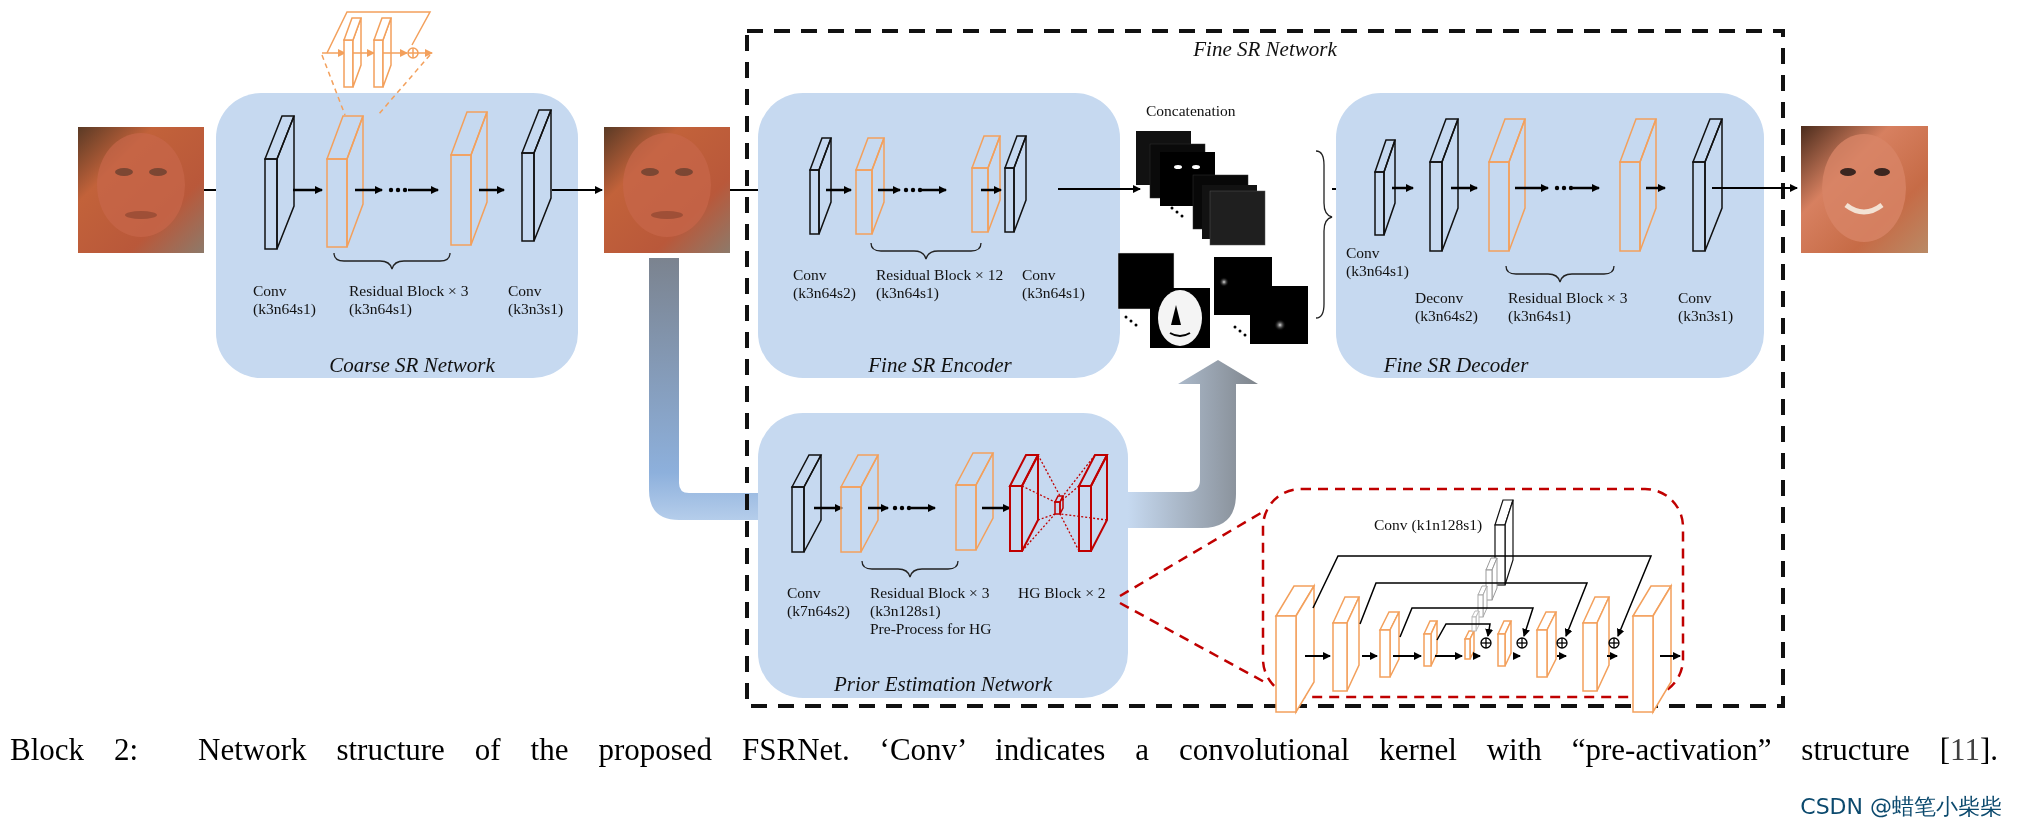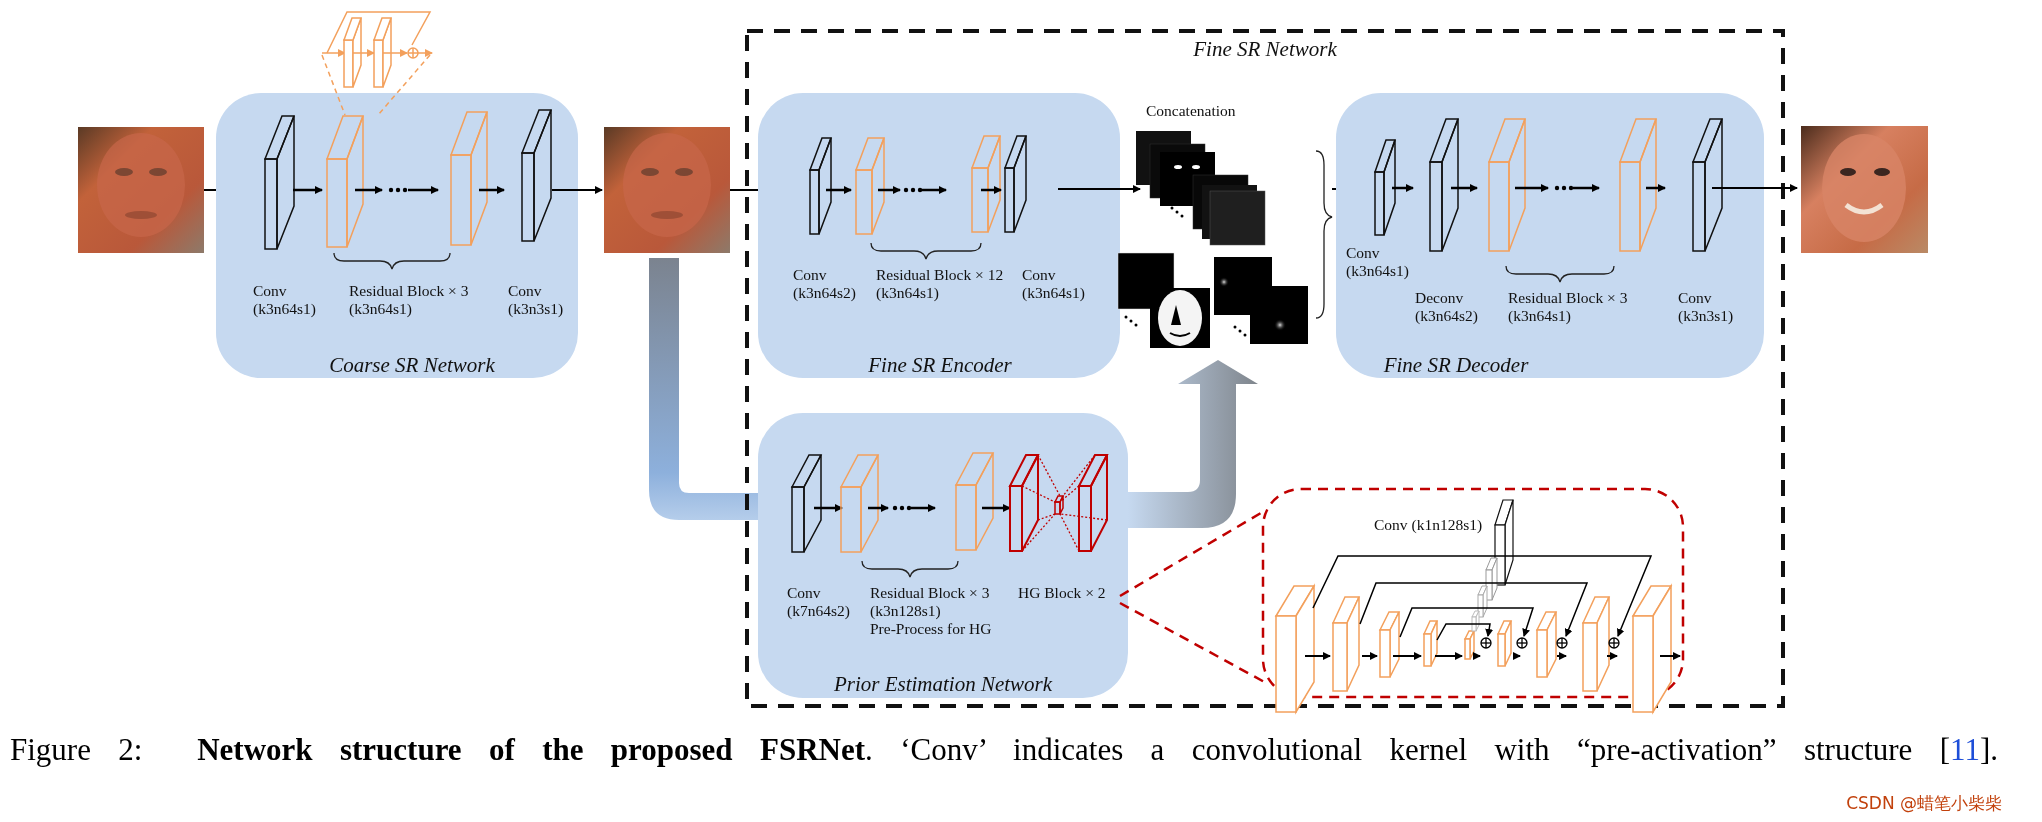--- a/index.html
+++ b/index.html
@@ -5,24 +5,24 @@
   html, body { margin:0; padding:0; background:#ffffff; }
   body { width:2042px; height:822px; position:relative; overflow:hidden;
          font-family:"Liberation Serif", "DejaVu Serif", serif; color:#111; }
   #diagram { position:absolute; left:0; top:0; }
   .lbl { font-family:"Liberation Serif", "DejaVu Serif", serif; font-size:15.5px; fill:#111; }
   .title-it { font-family:"Liberation Serif", "DejaVu Serif", serif; font-style:italic; font-size:21px; fill:#111; }
   .caption { position:absolute; left:10px; top:728px; width:1990px;
              font-family:"Liberation Serif", "DejaVu Serif", serif; font-size:31px; line-height:43px; color:#000;
              text-align:justify; }
   .caption .line1 { display:block; text-align:justify; text-align-last:justify; width:1988px; }
-  .caption b { font-weight:bold; }
-  .caption .ref { color:#1d4ed8; }
+  .caption b { font-weight:normal; }
+  .caption .ref { color:#404040; }
   .watermark { position:absolute; right:40px; top:792px; font-family:"DejaVu Sans", sans-serif;
-               font-size:17px; color:#c2410c; }
+               font-size:22px; color:#0c4a6e; }
 </style>
 </head>
 <body>
 
 <svg id="diagram" width="2042" height="720" viewBox="0 0 2042 720" xmlns="http://www.w3.org/2000/svg">
   <defs>
     <marker id="arr" markerWidth="8" markerHeight="8" refX="7" refY="4" orient="auto" markerUnits="userSpaceOnUse">
       <path d="M0,0 L8,4 L0,8 z" fill="#000"></path>
     </marker>
     <marker id="arrO" markerWidth="8" markerHeight="8" refX="7" refY="4" orient="auto" markerUnits="userSpaceOnUse">
@@ -441,15 +441,15 @@
         </g>
         <path d="M1313,608 L1338,556 L1651,556 L1618,636" fill="none" stroke="#000" stroke-width="1.5" marker-end="url(#arr)"></path>
         <path d="M1360,624 L1376,583 L1587,583 L1566,636" fill="none" stroke="#000" stroke-width="1.5" marker-end="url(#arr)"></path>
         <path d="M1400,637 L1412,608 L1533,608 L1524,636" fill="none" stroke="#000" stroke-width="1.5" marker-end="url(#arr)"></path>
         <path d="M1437,640 L1446,624 L1490,624 L1488,636" fill="none" stroke="#000" stroke-width="1.5" marker-end="url(#arr)"></path>
       </g>
   </g>
 </svg>
 
 <div class="caption">
-  <span class="line1"><span>Figure 2:</span>&nbsp; <b>Network structure of the proposed FSRNet</b><span>. ‘Conv’ indicates a convolutional kernel with “pre-activation” structure [</span><span class="ref">11</span><span>].</span></span>
+  <span class="line1"><span>Block 2:</span>&nbsp; <b>Network structure of the proposed FSRNet</b><span>. ‘Conv’ indicates a convolutional kernel with “pre-activation” structure [</span><span class="ref">11</span><span>].</span></span>
 </div>
 <div class="watermark">CSDN @蜡笔小柴柴</div>
 
 </body></html>

